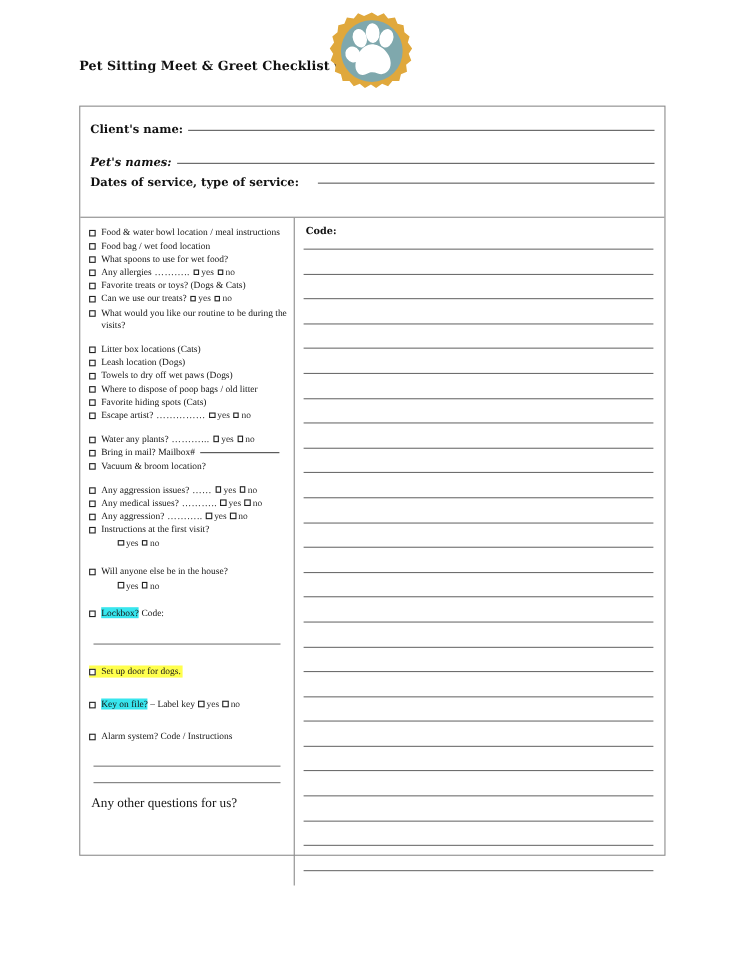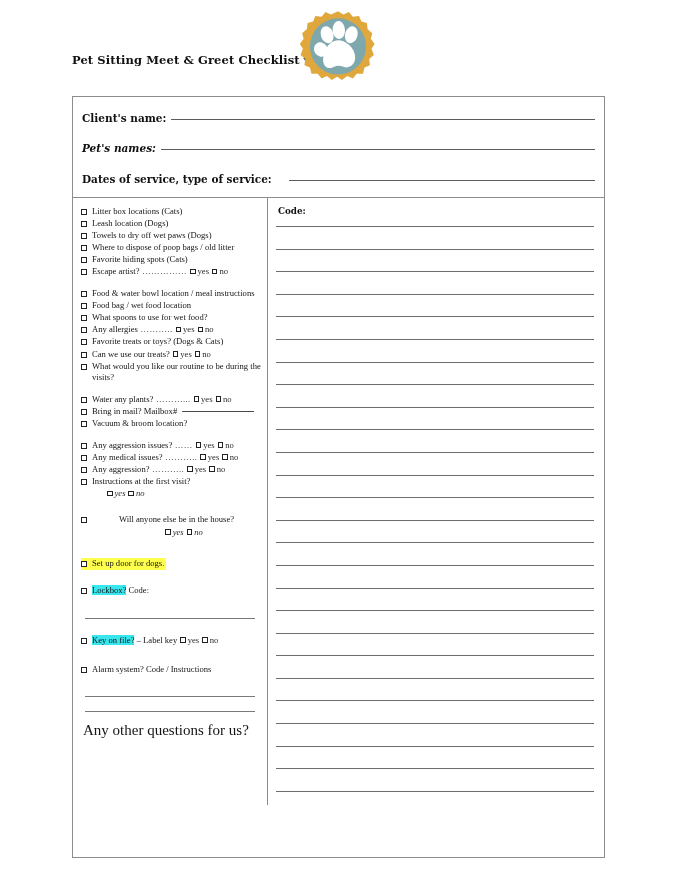--- a/index.html
+++ b/index.html
@@ -41,21 +41,21 @@
     width: 78px;
     height: 78px;
   }
 
   
   #frame {
     position: absolute;
     left: 72px;
     top: 96px;
     width: 533px;
-    height: 762px;
+    height: 682px;
     border: 1px solid #8c8c8c;
     box-sizing: border-box;
     background: #fff;
   }
 
   
   #fields-block {
     position: absolute;
     left: 0; top: 0;
     width: 531px;
@@ -69,21 +69,21 @@
     right: 9px;
     display: flex;
     align-items: baseline;
     font-family: "DejaVu Serif", "Liberation Serif", serif;
     font-size: 10.5px;
     font-weight: bold;
     color: #111;
   }
   #field-client { top: 15px; }
   #field-pets   { top: 45px; font-style: italic; }
-  #field-dates  { top: 76px; gap: 12px; }
+  #field-dates  { top: 63px; gap: 12px; }
   .field-label { white-space: nowrap; }
   .field-rule {
     flex: 1 1 auto;
     margin-left: 5px;
     border-bottom: 1.2px solid #5c5c5c;
     height: 1px;
     position: relative;
     top: -2px;
   }
 
@@ -146,32 +146,31 @@
     background: #fff;
     box-sizing: border-box;
   }
   .yn { color: #2a2a2a; }
   .subline {
     font-size: 8.6px;
     line-height: 11.6px;
     margin-left: 23px;
     margin-top: 1px;
     color: #141414;
-    font-style: italic;
   }
   .hl-cyan   { background: #38e6ee; }
   .item.hl-yellow-row { background: #ffff4d; display: inline-flex; padding-right: 2px; }
 
   .blank-rule {
     border-bottom: 1.1px solid #7a7a7a;
     height: 1px;
     margin: 11px 6px 10px 4px;
   }
   #closing-question {
-    font-size: 15px;
+    font-size: 12px;
     line-height: 16px;
     margin-top: 9px;
     margin-left: 2px;
     color: #141414;
   }
 
   
   #notes-title {
     font-family: "DejaVu Serif", "Liberation Serif", serif;
     font-size: 8.8px;
@@ -237,20 +236,55 @@
 
   </div>
 
   <div id="cols">
 
     <div id="col-left">
 
       <div class="group">
         <div class="item">
           <span class="cb"></span>
+          <span class="item-text">Food &amp; water bowl location / meal instructions</span>
+        </div>
+        <div class="item">
+          <span class="cb"></span>
+          <span class="item-text">Food bag / wet food location</span>
+        </div>
+        <div class="item">
+          <span class="cb"></span>
+          <span class="item-text">What spoons to use for wet food?</span>
+        </div>
+        <div class="item">
+          <span class="cb"></span>
+          <span class="item-text">
+            <span>Any allergies</span><span class="leader"> ………..</span><span class="cb-inline"></span><span class="yn">yes</span><span class="cb-inline"></span><span class="yn">no</span>
+          </span>
+        </div>
+        <div class="item">
+          <span class="cb"></span>
+          <span class="item-text">Favorite treats or toys? (Dogs &amp; Cats)</span>
+        </div>
+        <div class="item">
+          <span class="cb"></span>
+          <span class="item-text">
+            <span>Can we use our treats?</span><span class="cb-inline"></span><span class="yn">yes</span><span class="cb-inline"></span><span class="yn">no</span>
+          </span>
+        </div>
+        <div class="item">
+          <span class="cb"></span>
+          <span class="item-text">What would you like our routine to be during the visits?</span>
+        </div>
+      </div>
+
+      <div class="group">
+        <div class="item">
+          <span class="cb"></span>
           <span class="item-text">Litter box locations (Cats)</span>
         </div>
         <div class="item">
           <span class="cb"></span>
           <span class="item-text">Leash location (Dogs)</span>
         </div>
         <div class="item">
           <span class="cb"></span>
           <span class="item-text">Towels to dry off wet paws (Dogs)</span>
         </div>
@@ -260,55 +294,20 @@
         </div>
         <div class="item">
           <span class="cb"></span>
           <span class="item-text">Favorite hiding spots (Cats)</span>
         </div>
         <div class="item">
           <span class="cb"></span>
           <span class="item-text">
             <span>Escape artist?</span><span class="leader"> ……………</span><span class="cb-inline"></span><span class="yn">yes</span><span class="cb-inline"></span><span class="yn">no</span>
           </span>
-        </div>
-      </div>
-
-      <div class="group">
-        <div class="item">
-          <span class="cb"></span>
-          <span class="item-text">Food &amp; water bowl location / meal instructions</span>
-        </div>
-        <div class="item">
-          <span class="cb"></span>
-          <span class="item-text">Food bag / wet food location</span>
-        </div>
-        <div class="item">
-          <span class="cb"></span>
-          <span class="item-text">What spoons to use for wet food?</span>
-        </div>
-        <div class="item">
-          <span class="cb"></span>
-          <span class="item-text">
-            <span>Any allergies</span><span class="leader"> ………..</span><span class="cb-inline"></span><span class="yn">yes</span><span class="cb-inline"></span><span class="yn">no</span>
-          </span>
-        </div>
-        <div class="item">
-          <span class="cb"></span>
-          <span class="item-text">Favorite treats or toys? (Dogs &amp; Cats)</span>
-        </div>
-        <div class="item">
-          <span class="cb"></span>
-          <span class="item-text">
-            <span>Can we use our treats?</span><span class="cb-inline"></span><span class="yn">yes</span><span class="cb-inline"></span><span class="yn">no</span>
-          </span>
-        </div>
-        <div class="item">
-          <span class="cb"></span>
-          <span class="item-text">What would you like our routine to be during the visits?</span>
         </div>
       </div>
 
       <div class="group">
         <div class="item">
           <span class="cb"></span>
           <span class="item-text">
             <span>Water any plants?</span><span class="leader"> ………...</span><span class="cb-inline"></span><span class="yn">yes</span><span class="cb-inline"></span><span class="yn">no</span>
           </span>
         </div>
@@ -346,43 +345,43 @@
         </div>
         <div class="item">
           <span class="cb"></span>
           <span class="item-text">Instructions at the first visit?</span>
         </div>
         <div class="subline">
           <span class="cb-inline"></span><span class="yn">yes</span><span class="cb-inline"></span><span class="yn">no</span>
         </div>
       </div>
 
-      <div class="group" style="margin-top:14px;text-align:center;">
+      <div class="group" style="margin-top:14px;">
         <div class="item">
           <span class="cb"></span>
           <span class="item-text">Will anyone else be in the house?</span>
         </div>
         <div class="subline">
           <span class="cb-inline"></span><span class="yn">yes</span><span class="cb-inline"></span><span class="yn">no</span>
         </div>
       </div>
 
+      <div class="group" style="margin-top:14px;">
+        <div class="item">
+          <span class="cb"></span>
+          <span class="item-text"><span class="hl-cyan">Lockbox?</span><span> Code:</span></span>
+        </div>
+        <div class="blank-rule" style="margin-top:20px;margin-bottom:14px;"></div>
+      </div>
+
       <div class="group" style="margin-top:15px;">
         <div class="item hl-yellow-row">
           <span class="cb"></span>
           <span class="item-text">Set up door for dogs.</span>
         </div>
-      </div>
-
-      <div class="group" style="margin-top:14px;">
-        <div class="item">
-          <span class="cb"></span>
-          <span class="item-text"><span class="hl-cyan">Lockbox?</span><span> Code:</span></span>
-        </div>
-        <div class="blank-rule" style="margin-top:20px;margin-bottom:14px;"></div>
       </div>
 
       <div class="group" style="margin-top:16px;">
         <div class="item">
           <span class="cb"></span>
           <span class="item-text"><span class="hl-cyan">Key on file?</span><span> – Label key</span><span class="cb-inline"></span><span class="yn">yes</span><span class="cb-inline"></span><span class="yn">no</span></span>
         </div>
       </div>
 
       <div class="group" style="margin-top:18px;">

